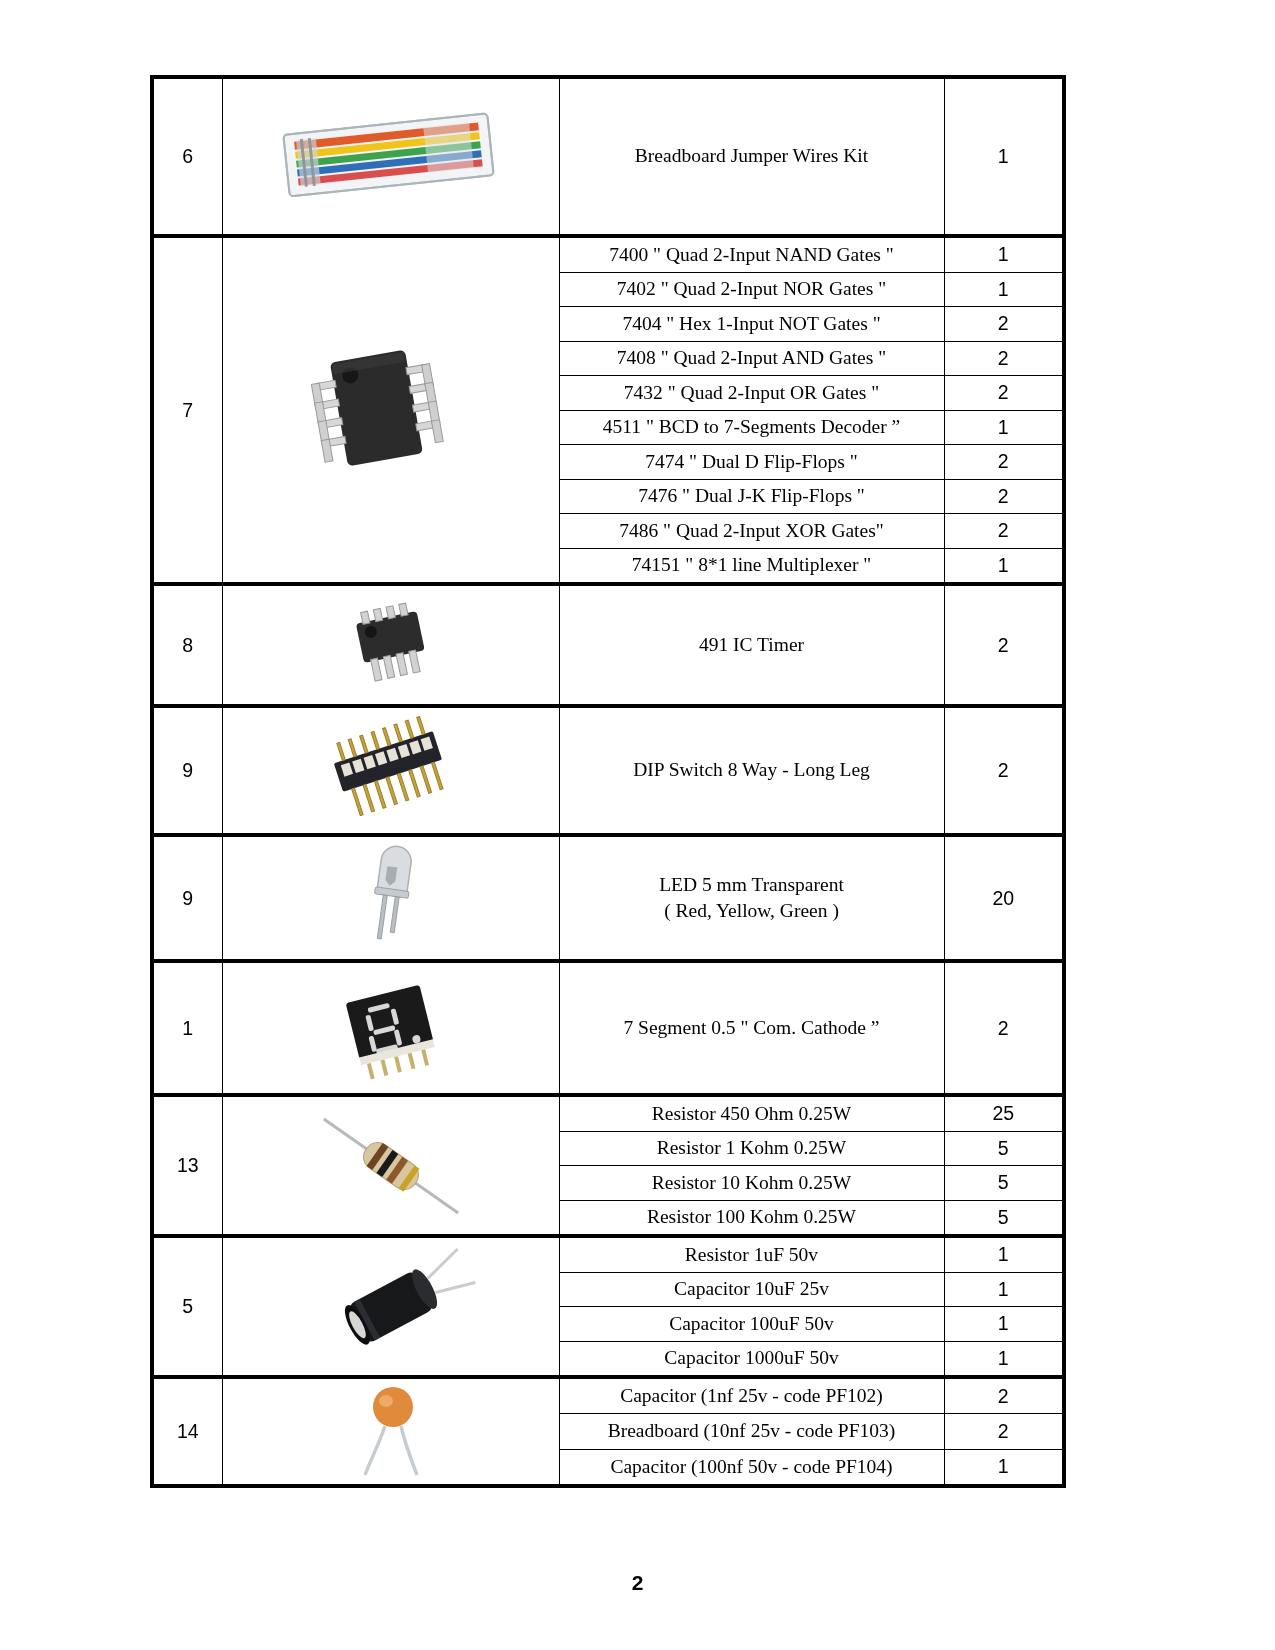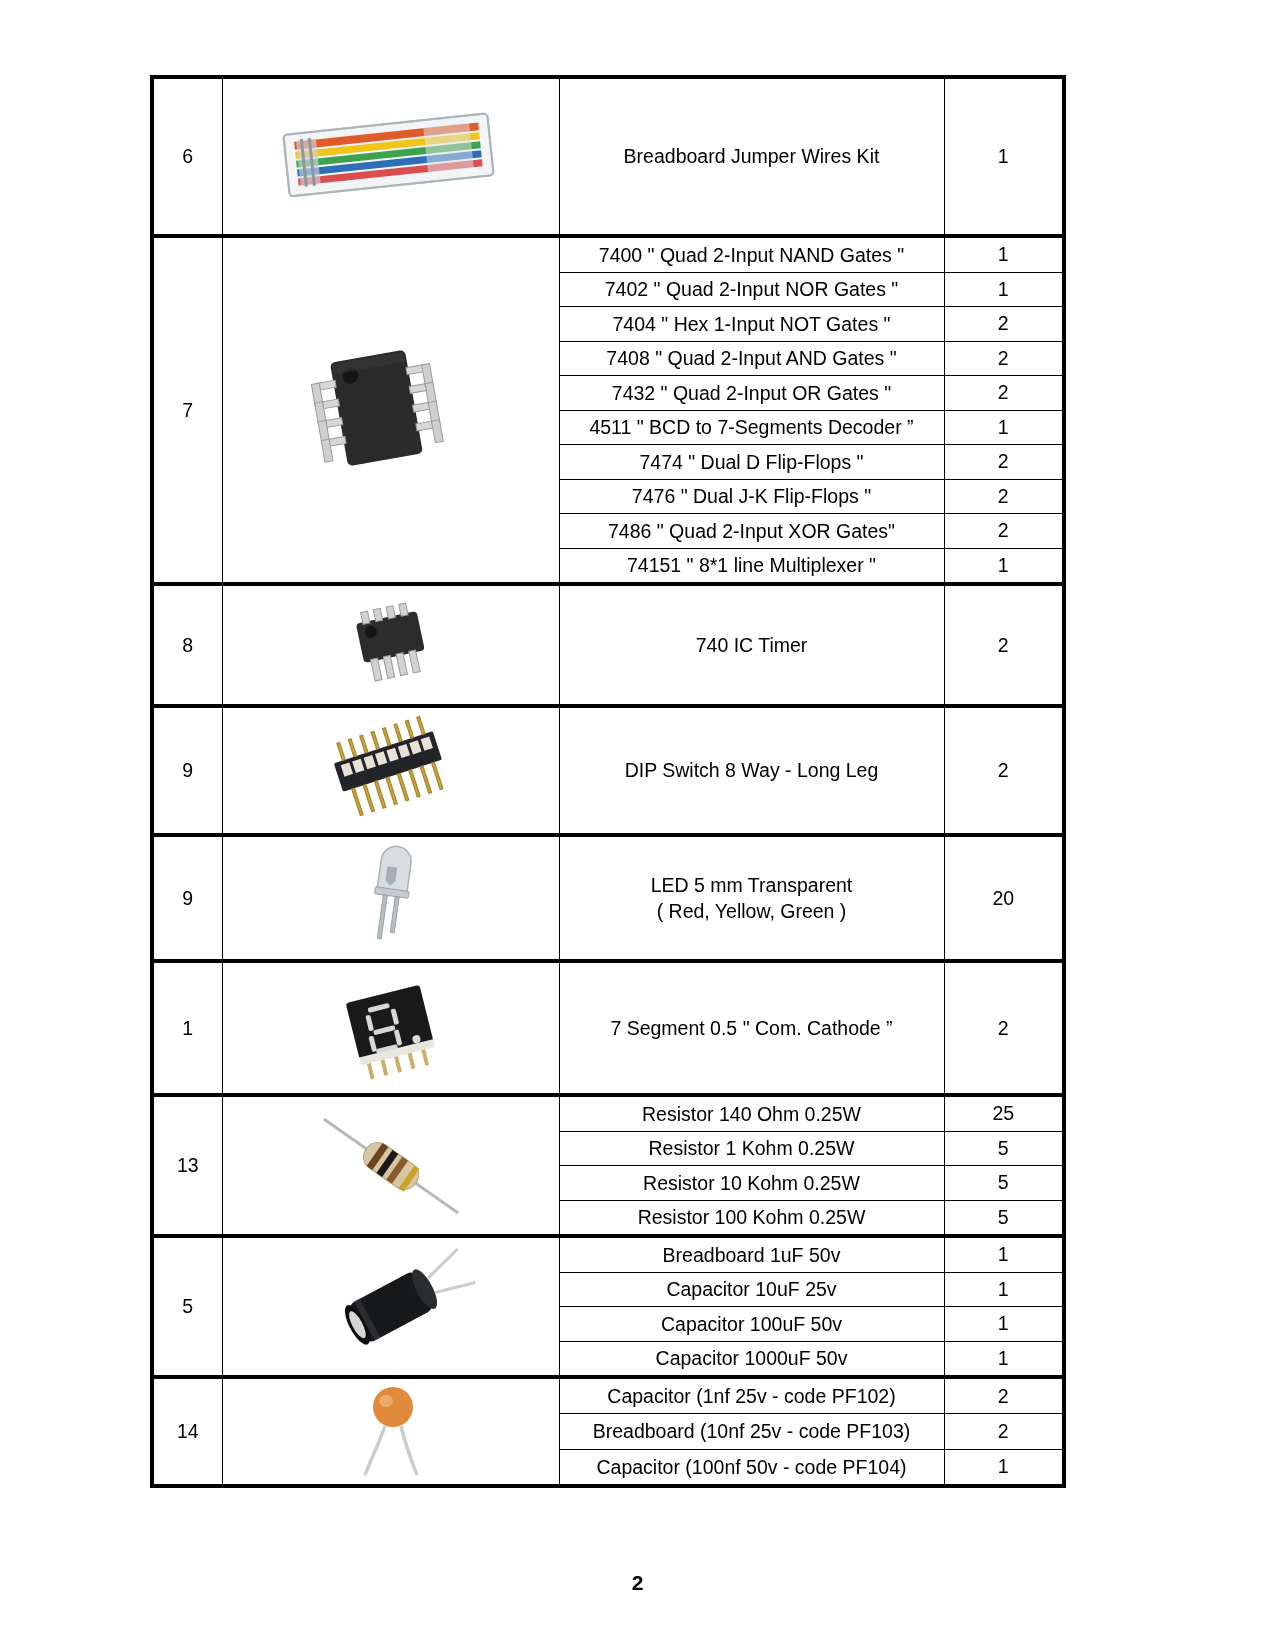--- a/index.html
+++ b/index.html
@@ -43,20 +43,21 @@
   .col-desc { width: 385px; }
   .col-qty { width: 120px; }
 
   td.idx {
     font-size: 21px;
   }
   td.desc {
     text-align: center;
     padding: 4px 6px;
     line-height: 1.35;
+    font-family: Liberation Serif, serif;
   }
   td.qty {
     font-size: 20px;
   }
   .sub-row td {
     height: 33.5px;
   }
   .imgwrap {
     display: flex;
     align-items: center;
@@ -218,21 +219,21 @@
                 <g fill="#d2d2d2" stroke="#999" stroke-width="1">
                   <rect x="42" y="12" width="7" height="12"></rect>
                   <rect x="55" y="12" width="7" height="12"></rect>
                   <rect x="68" y="12" width="7" height="12"></rect>
                   <rect x="81" y="12" width="7" height="12"></rect>
                 </g>
               </g>
             </svg>
           </div>
         </td>
-        <td class="desc">740 IC Timer</td>
+        <td class="desc">491 IC Timer</td>
         <td class="qty">2</td>
       </tr>
 
       <tr class="group-start">
         <td class="idx">9</td>
         <td class="imgcell-td" style="height:125px">
           <div class="imgwrap">
             <svg width="160" height="110" viewBox="0 0 160 110">
               <g transform="rotate(-18 80 55)">
                 <rect x="28" y="30" width="104" height="30" rx="2" fill="#23242a"></rect>
@@ -337,21 +338,21 @@
                 <line x1="128" y1="60" x2="182" y2="60" stroke="#b5b9bc" stroke-width="3"></line>
                 <rect x="70" y="46" width="60" height="28" rx="13" fill="#d8c6a0" stroke="#b9a27a" stroke-width="1"></rect>
                 <rect x="80" y="46" width="7" height="28" fill="#6b4423"></rect>
                 <rect x="92" y="46" width="7" height="28" fill="#1a1a1a"></rect>
                 <rect x="104" y="46" width="7" height="28" fill="#8a5a2b"></rect>
                 <rect x="119" y="46" width="6" height="28" fill="#c9a227"></rect>
               </g>
             </svg>
           </div>
         </td>
-        <td class="desc">Resistor 140 Ohm 0.25W</td>
+        <td class="desc">Resistor 450 Ohm 0.25W</td>
         <td class="qty">25</td>
       </tr>
       <tr class="sub-row">
         <td class="desc">Resistor 1 Kohm 0.25W</td>
         <td class="qty">5</td>
       </tr>
       <tr class="sub-row">
         <td class="desc">Resistor 10 Kohm 0.25W</td>
         <td class="qty">5</td>
       </tr>
@@ -370,21 +371,21 @@
                 <ellipse cx="128" cy="60" rx="8" ry="22" fill="#2a2c2f"></ellipse>
                 <ellipse cx="52" cy="60" rx="8" ry="22" fill="#0d0e10"></ellipse>
                 <ellipse cx="52" cy="60" rx="5" ry="15" fill="#d6d6d6"></ellipse>
                 <rect x="60" y="38" width="6" height="44" fill="#3a3c40" opacity="0.6"></rect>
                 <line x1="136" y1="52" x2="176" y2="40" stroke="#c9cdd0" stroke-width="3"></line>
                 <line x1="136" y1="68" x2="176" y2="78" stroke="#c9cdd0" stroke-width="3"></line>
               </g>
             </svg>
           </div>
         </td>
-        <td class="desc">Breadboard 1uF 50v</td>
+        <td class="desc">Resistor 1uF 50v</td>
         <td class="qty">1</td>
       </tr>
       <tr class="sub-row">
         <td class="desc">Capacitor 10uF 25v</td>
         <td class="qty">1</td>
       </tr>
       <tr class="sub-row">
         <td class="desc">Capacitor 100uF 50v</td>
         <td class="qty">1</td>
       </tr>

